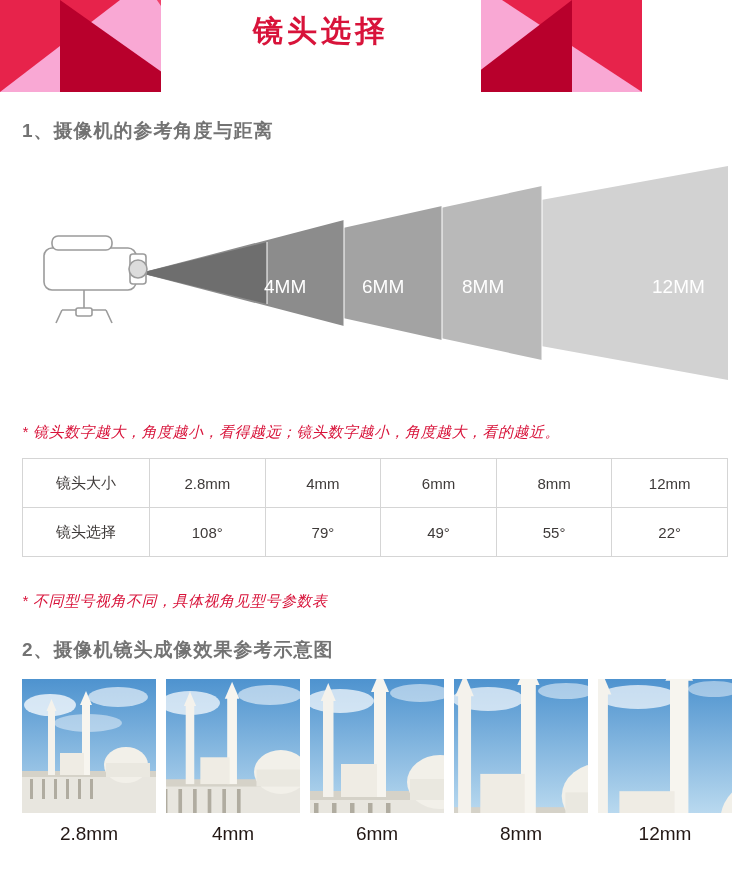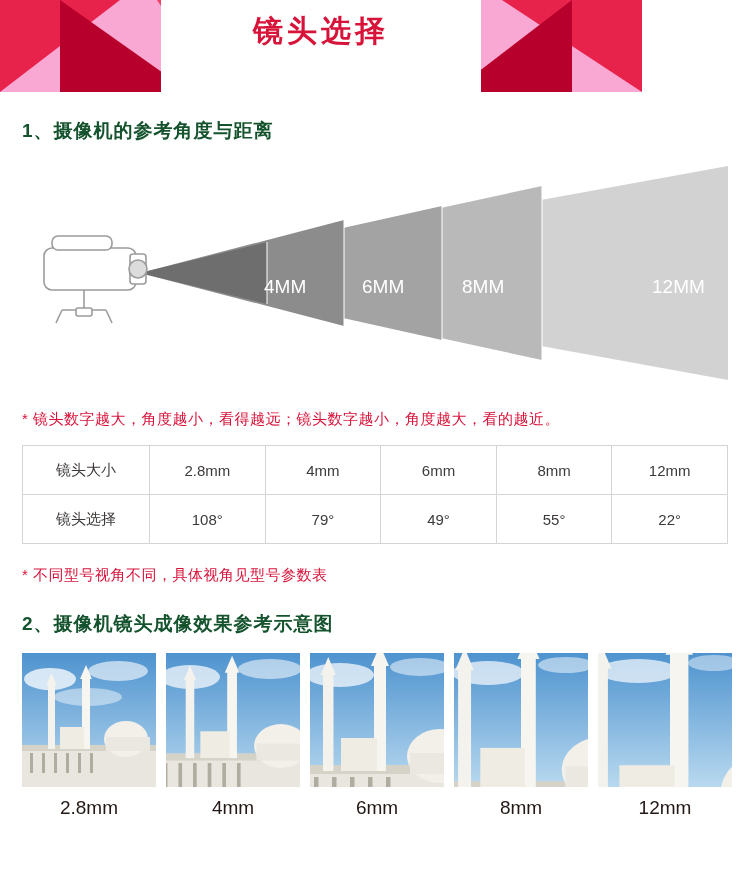--- a/index.html
+++ b/index.html
@@ -93,21 +93,21 @@
   }
 
   
   .page {
     padding: 0 22px;
     box-sizing: border-box;
   }
 
   .section-heading {
     font-size: 19px;
-    color: #14532d;
+    color: #737373;
     font-weight: bold;
     margin: 26px 0 0 0;
     letter-spacing: 1px;
   }
 
   
   .diagram {
     position: relative;
     width: 706px;
     height: 230px;
@@ -124,22 +124,23 @@
   }
   .lbl-4 { left: 242px; top: 118px; }
   .lbl-6 { left: 340px; top: 118px; }
   .lbl-8 { left: 440px; top: 118px; }
   .lbl-12 { left: 630px; top: 118px; }
 
   
   .note {
     font-size: 15px;
     color: #d8133a;
-    margin: 22px 0 0 0;
+    margin: 35px 0 0 0;
     letter-spacing: 0.5px;
+    font-style: italic;
   }
 
   
   table.spec {
     width: 706px;
     border-collapse: collapse;
     margin-top: 16px;
     table-layout: fixed;
   }
   table.spec td {

